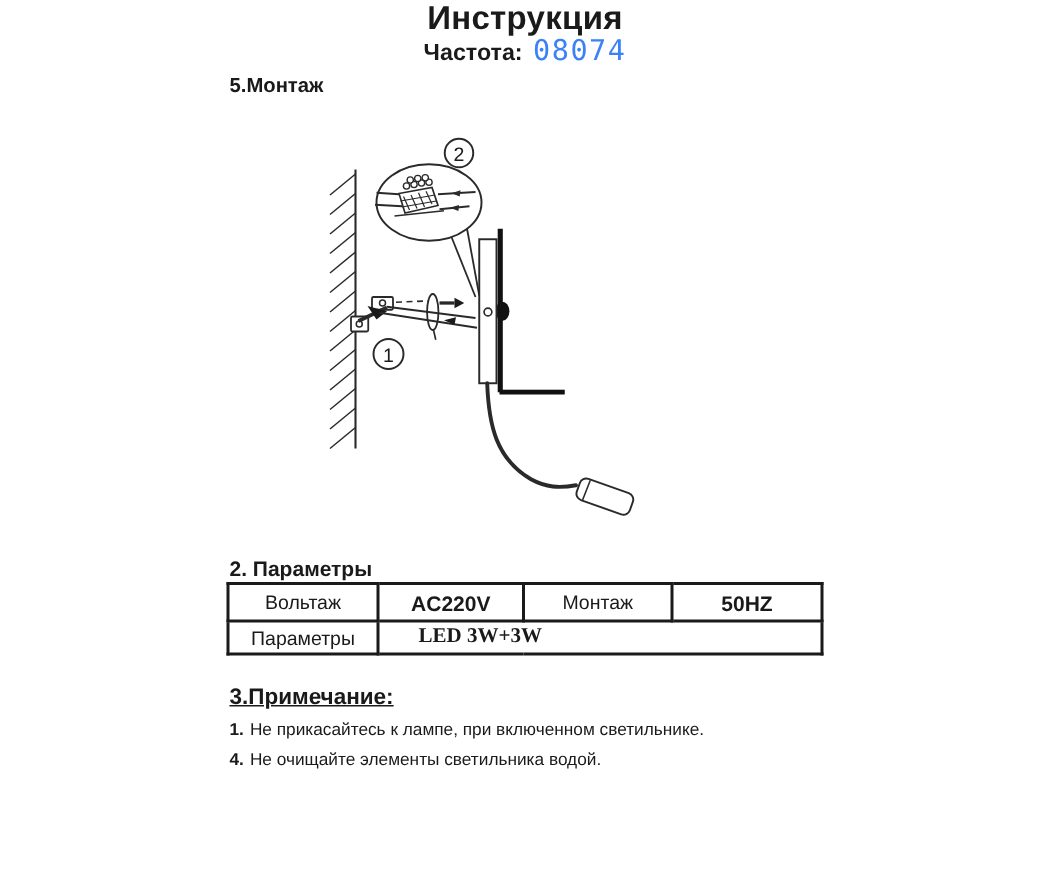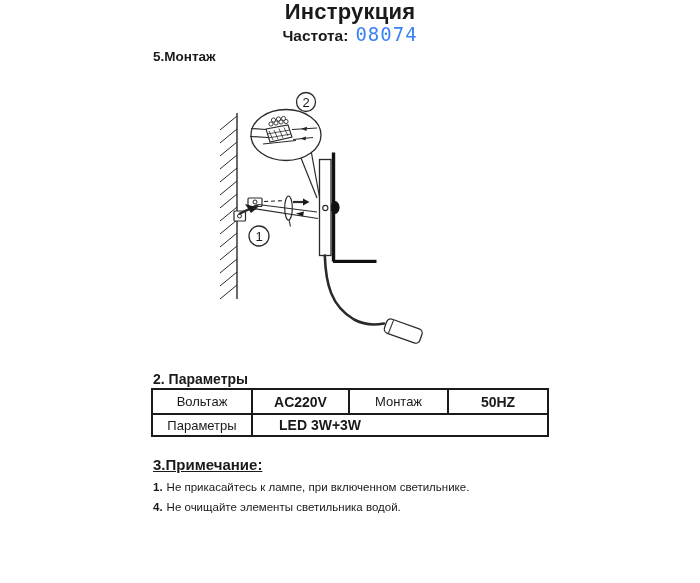--- a/index.html
+++ b/index.html
@@ -30,21 +30,21 @@
     top:388px;left:151px;border-collapse:collapse;table-layout:fixed;
     width:396px;
   }
   table.params td{
     border:2px solid #1a1a1a;text-align:center;vertical-align:middle;
     font-size:13px;padding:0;overflow:hidden;white-space:nowrap;
   }
   table.params tr.r1 td{height:23px;}
   table.params tr.r2 td{height:20px;}
   table.params td.val{font-weight:bold;font-size:14px;}
-  table.params td.power-val{text-align:left;padding-left:26px;}
+  table.params td.power-val{text-align:left;padding-left:26px;font-family:Liberation Serif, serif;}
 
   .notes{top:480px;left:153px;width:440px;font-size:11.5px;line-height:15.5px;}
   .note{margin-bottom:4px;}
   .note-num{font-weight:bold;padding-right:4px;}
 </style>
 </head>
 <body>
 
 <div class="abs page-title">Инструкция</div>
 

